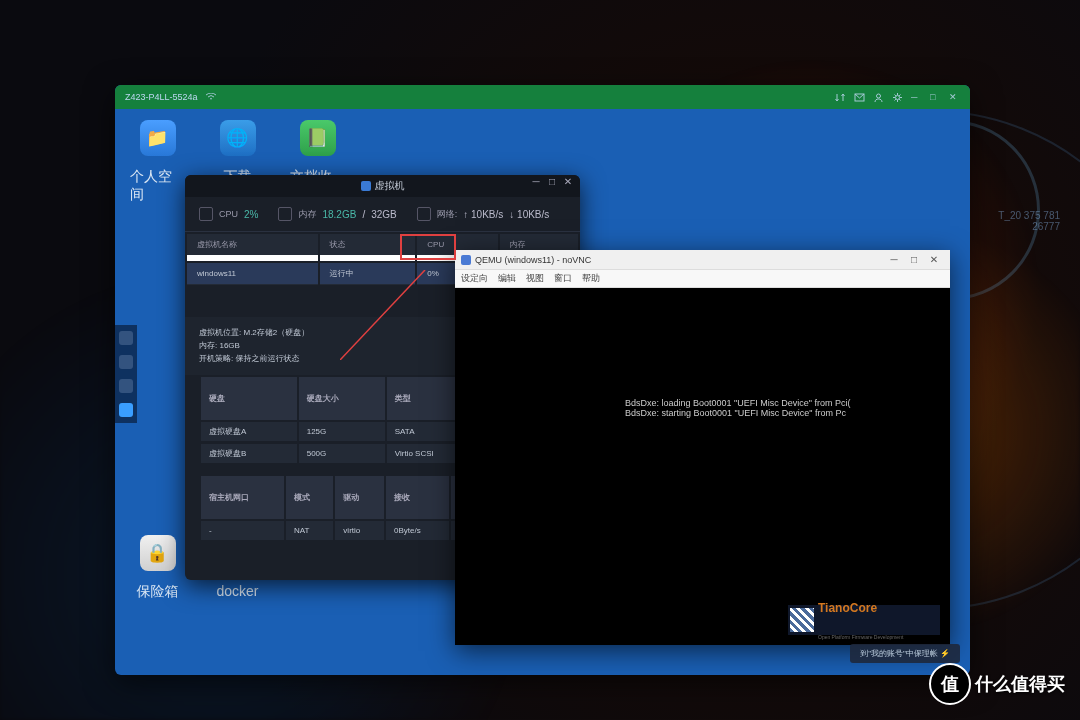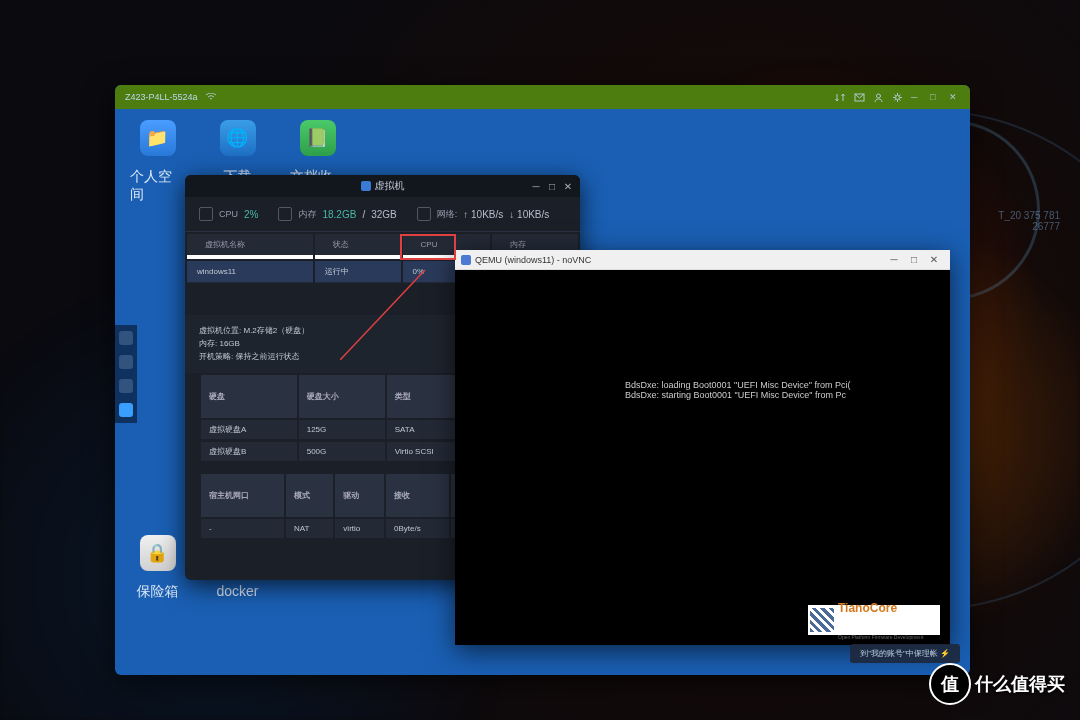--- a/index.html
+++ b/index.html
@@ -1,76 +1,76 @@
 <!DOCTYPE html>
 <html><head>
 <meta charset="utf-8">
 <style>
 *{margin:0;padding:0;box-sizing:border-box;font-family:"Microsoft YaHei",Arial,sans-serif}
 body{width:1080px;height:720px;overflow:hidden;position:relative;background:radial-gradient(circle at 70% 50%,#2a1810 0%,#140a08 30%,#0a0a0f 70%);color:#fff}
 .bg-deco{position:absolute;inset:0;background:radial-gradient(circle at 75% 40%,rgba(200,50,0,.3) 0%,transparent 25%),radial-gradient(circle at 85% 60%,rgba(255,120,0,.25) 0%,transparent 20%),radial-gradient(circle at 20% 80%,rgba(0,100,200,.15) 0%,transparent 30%);filter:blur(2px)}
 .bg-ring{position:absolute;right:-100px;top:50%;width:500px;height:500px;border:2px solid rgba(100,180,255,.15);border-radius:50%;transform:translateY(-50%)}
 .bg-ring2{position:absolute;right:40px;top:120px;width:180px;height:180px;border:3px solid rgba(120,200,255,.2);border-radius:50%}
 .desktop{position:absolute;left:115px;top:85px;width:855px;height:590px;background:#1a5fb4;border-radius:6px;overflow:hidden;box-shadow:0 8px 30px rgba(0,0,0,.6)}
-.topbar{height:22px;background:#4d7c0f;display:flex;align-items:center;padding:12px 10px;font-size:9px;color:#bdd7f0}
+.topbar{height:22px;background:#15803d;display:flex;align-items:center;padding:12px 10px;font-size:9px;color:#bdd7f0}
 .topbar-title{flex:0 0 auto}
 .topbar-wifi{margin-left:8px;opacity:.8}
 .topbar-spacer{flex:1}
 .topbar-ico{width:11px;height:11px;margin-left:8px;opacity:.85;cursor:pointer}
 .deskicons{position:absolute;top:35px;left:15px;display:flex;gap:25px}
 .di{display:flex;flex-direction:column;align-items:center;width:55px;cursor:pointer}
 .di-ico{width:36px;height:36px;border-radius:8px;display:flex;align-items:center;justify-content:center;font-size:18px}
 .di-lbl{font-size:14px;margin-top:12px;color:#dce8f5}
 .di-folder{background:linear-gradient(#4a9eff,#2878d8)}
 .di-globe{background:linear-gradient(#3a9de8,#1e6fc4)}
 .di-green{background:linear-gradient(#4ac96a,#2ea04a)}
 .di-safe{background:linear-gradient(#f0f0f0,#d0d0d0)}
 .di-docker{background:linear-gradient(#4aa8ff,#2a7ad8)}
 .dock{position:absolute;left:0;top:240px;width:22px;background:rgba(10,30,60,.7);padding:6px 0;display:flex;flex-direction:column;align-items:center;gap:10px}
 .dock-item{width:14px;height:14px;background:rgba(200,220,255,.2);border-radius:3px;cursor:pointer}
 .dock-item.active{background:#3a9eff}
 .vm-window{position:absolute;left:70px;top:90px;width:395px;height:405px;background:#1a1f28;border-radius:6px;box-shadow:0 6px 25px rgba(0,0,0,.7);overflow:hidden;font-size:9px;color:#c0c8d4}
-.vm-title{height:22px;background:#12161d;display:flex;align-items:center;justify-content:center;position:relative}
+.vm-title{height:22px;background:#12161d;display:flex;justify-content:center;position:relative}
 .vm-title-txt{font-size:10px;display:flex;align-items:center;gap:4px}
 .vm-title-ico{width:10px;height:10px;background:#3a7ad4;border-radius:2px}
 .vm-ctrl{position:absolute;right:6px;display:flex;gap:4px}
 .vm-ctrl span{width:12px;height:12px;display:flex;align-items:center;justify-content:center;font-size:10px;cursor:pointer;color:#aab}
 .vm-stats{display:flex;padding:10px 14px;gap:20px;border-bottom:1px solid #2a3140}
 .stat{display:flex;align-items:center;gap:6px}
 .stat-ico{width:14px;height:14px;border:1px solid #556;border-radius:2px}
 .stat-lbl{color:#99a;font-size:9px}
 .stat-val{color:#4ab8a8;font-size:10px}
 .stat-sub{color:#bbc;font-size:10px}
 .vm-tools{display:flex;padding:8px 14px;gap:6px;align-items:center}
 .tool-btn{padding:3px 10px;background:#2a3140;border-radius:3px;font-size:8px;cursor:pointer;display:flex;align-items:center;gap:3px}
 .tool-btn.primary{background:#4a6ad4}
 .tool-spacer{flex:1}
 .highlight-box{position:absolute;left:215px;top:59px;width:56px;height:26px;border:2px solid #e04040;pointer-events:none;z-index:5}
 .arrow-line{position:absolute;left:155px;top:95px;width:90px;height:90px;pointer-events:none;z-index:4}
 .vm-table{width:100%;font-size:8px}
-.vm-table th{background:#232a36;padding:5px 18px;text-align:left;font-weight:normal;color:#99a;border-bottom:4px solid #ffffff}
+.vm-table th{background:#232a36;padding:5px 10px;text-align:left;font-weight:normal;color:#99a;border-bottom:6px solid #ffffff}
 .vm-table td{padding:5px 10px;border-bottom:1px solid #232a36}
 .vm-row-sel{background:#2a3a5a}
 .vm-gap{height:30px;background:#1a1f28}
 .vm-detail{padding:10px 14px;font-size:8px;line-height:1.6;background:#1e242e}
 .vm-detail-row{display:flex}
 .vm-detail-l{flex:1}
 .vm-detail-r{flex:1}
 .vm-subtable{width:calc(100% - 28px);margin:0 14px;font-size:8px}
 .vm-subtable th{background:#2a3140;padding:16px 8px;text-align:left;font-weight:bold;color:#aab}
 .vm-subtable td{padding:4px 8px;background:#232a36;border-bottom:1px solid #1a1f28}
 .qemu-window{position:absolute;left:340px;top:165px;width:495px;height:395px;background:#fff;box-shadow:0 6px 25px rgba(0,0,0,.6);display:flex;flex-direction:column}
 .qemu-title{height:20px;background:#f0f0f0;border-bottom:1px solid #ddd;display:flex;align-items:center;padding:9px 6px;font-size:9px;color:#333}
 .qemu-title-ico{width:10px;height:10px;background:#4a7ad4;border-radius:2px;margin-right:4px}
 .qemu-title-spacer{flex:1}
 .qemu-btn{width:20px;height:18px;display:flex;align-items:center;justify-content:center;font-size:10px;cursor:pointer;color:#555}
 .qemu-menu{height:18px;background:#f8f8f8;border-bottom:1px solid #ddd;display:flex;align-items:center;padding:0 6px;gap:10px;font-size:9px;color:#444}
 .qemu-menu span{cursor:pointer}
 .qemu-screen{flex:1;background:#000;position:relative;color:#ccc;font-family:monospace;font-size:9px;padding-top:110px;padding-left:170px;white-space:pre}
-.tiano{position:absolute;right:10px;bottom:10px;width:132px;height:30px;background:#ffffff;display:flex;align-items:center;padding:2px}
+.tiano{position:absolute;right:10px;bottom:10px;width:152px;height:30px;background:#0f172a;display:flex;align-items:center;padding:2px}
 .tiano-sq{width:24px;height:24px;background:repeating-linear-gradient(45deg,#4a6a9a 0 3px,#fff 3px 6px);margin-right:4px}
 .tiano-txt{font-size:12px;color:#d47820;font-weight:bold}
 .tiano-sub{font-size:5px;color:#666;line-height:1}
 .toast{position:absolute;right:10px;bottom:12px;background:rgba(30,40,60,.9);padding:4px 10px;border-radius:3px;font-size:8px;color:#bcd;display:flex;align-items:center;gap:4px}
 .badge{position:absolute;right:15px;bottom:15px;display:flex;align-items:center;gap:4px}
 .badge-circ{width:42px;height:42px;background:#000;border-radius:50%;display:flex;align-items:center;justify-content:center;color:#fff;font-size:18px;font-weight:bold;border:2px solid #fff}
 .badge-txt{color:#fff;font-size:18px;font-weight:bold;text-shadow:0 1px 3px #000}
 .corner-num{position:absolute;right:20px;top:210px;color:rgba(150,200,255,.4);font-family:monospace;font-size:10px;text-align:right}
 svg{display:block}
 </style>
@@ -271,20 +271,27 @@
 
   <div class="qemu-window">
     <div class="qemu-title">
       <span class="qemu-title-ico"></span>
       <span>QEMU (windows11) - noVNC</span>
       <span class="qemu-title-spacer"></span>
       <span class="qemu-btn">─</span>
       <span class="qemu-btn">□</span>
       <span class="qemu-btn">✕</span>
     </div>
+    <div class="qemu-menu">
+      <span>设定向</span>
+      <span>编辑</span>
+      <span>视图</span>
+      <span>窗口</span>
+      <span>帮助</span>
+    </div>
     <div class="qemu-screen"><span>BdsDxe: loading Boot0001 "UEFI Misc Device" from Pci(</span>
 <span>BdsDxe: starting Boot0001 "UEFI Misc Device" from Pc</span>
       <div class="tiano">
         <div class="tiano-sq"></div>
         <div>
           <div class="tiano-txt">TianoCore</div>
           <div class="tiano-sub">Open Platform Firmware Development</div>
         </div>
       </div>
     </div>

